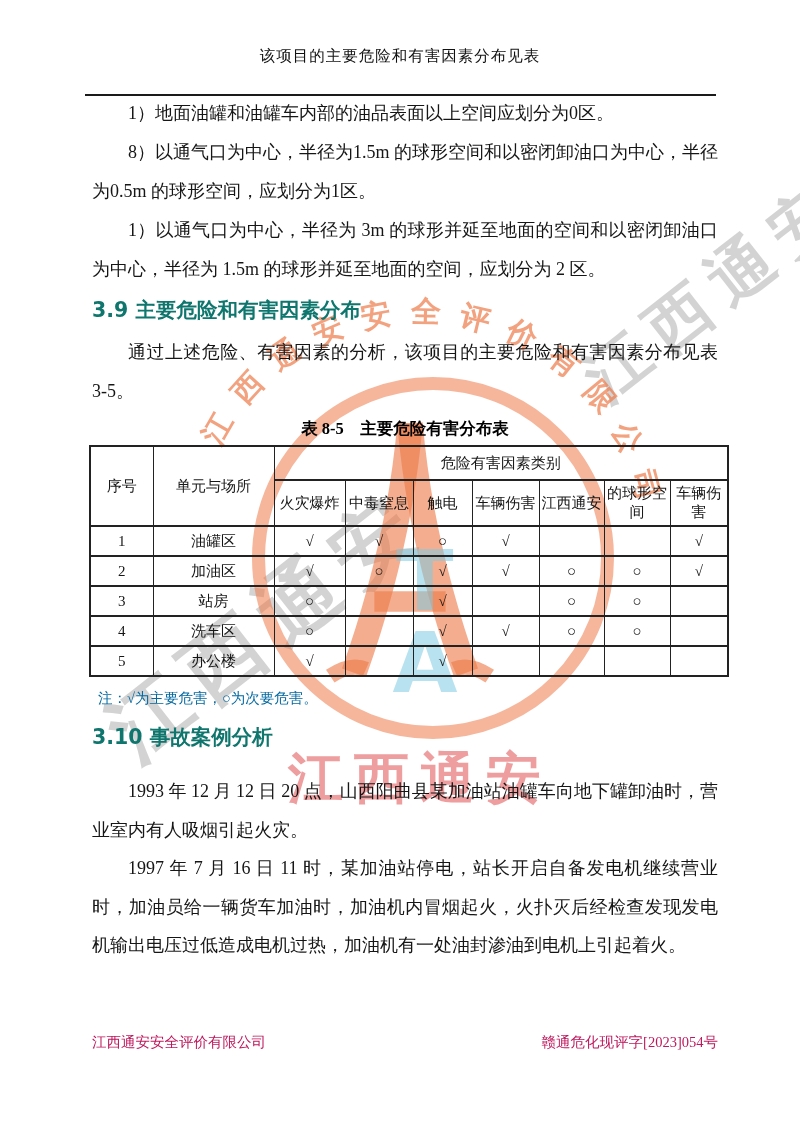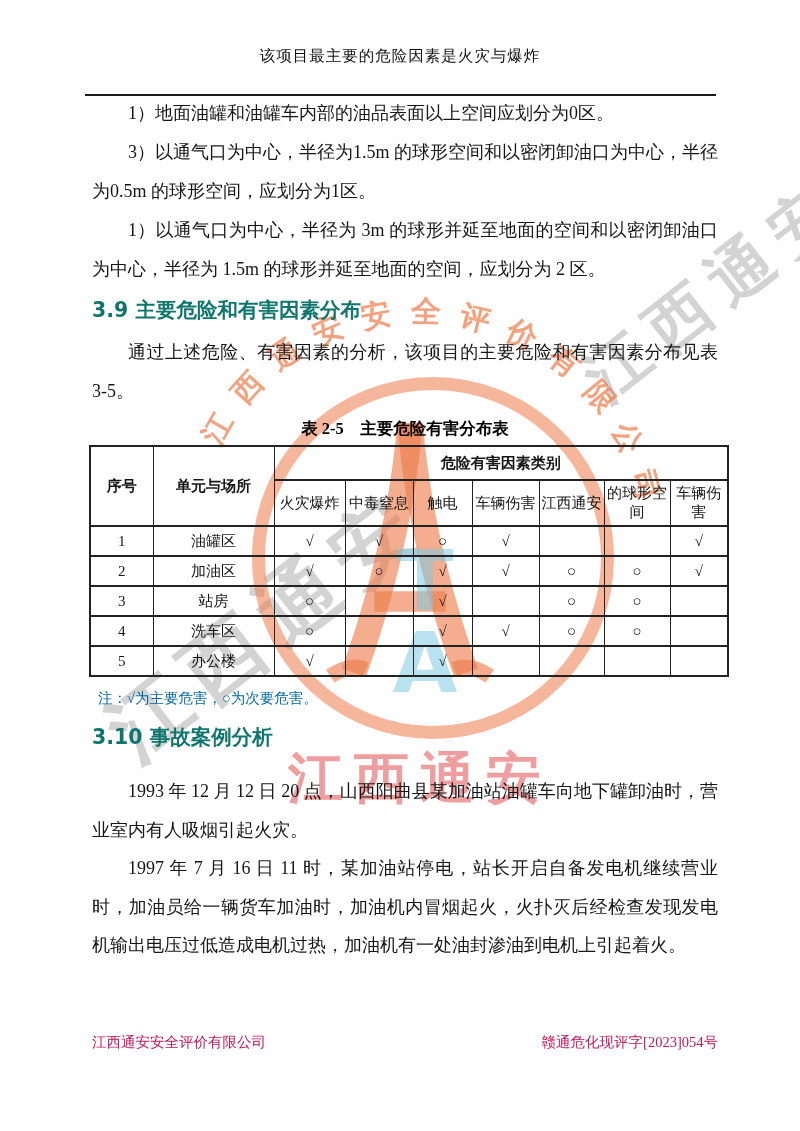--- a/index.html
+++ b/index.html
@@ -72,21 +72,21 @@
     border-collapse:collapse;table-layout:fixed;
     width:638px;margin-left:-3px;
     font-size:15px;color:#161616;
   }
   table.hazard{border:2px solid #222;}
   table.hazard td,table.hazard th{
     border:1px solid #222;border-top-width:2px;border-bottom-width:2px;
     text-align:center;vertical-align:middle;
     font-weight:400;padding:0;background:transparent;
   }
-  tr.hrow1 td{height:32px;font-weight:bold;}
+  tr.hrow1 td{height:32px;}
   tr.hrow2 td{height:44px;}
   .note{margin:11px 0 0 6px;font-size:14.5px;line-height:20px;color:#0369a1;}
   p.body.tight{line-height:38.5px;}
 
   .footer{
     position:absolute;left:92px;top:1033px;width:626px;height:24px;
     font-size:14.5px;color:#be185d;
   }
   .footer .f-left{position:absolute;left:0;top:0;}
   .footer .f-page{position:absolute;left:0;width:100%;text-align:center;top:2px;font-size:15px;}
@@ -126,33 +126,33 @@
       </div>
     <div class="stamp-ta">
       <span>T</span>
       <span>A</span>
     </div>
     <div class="wm-red">江西通安</div>
   </div>
 
   <div class="content-layer">
 
-    <div class="header-title">该项目最主要的危险因素是火灾与爆炸</div>
+    <div class="header-title">该项目的主要危险和有害因素分布见表</div>
     <div class="header-rule"></div>
 
     <div class="flow">
 
       <p class="body">1）地面油罐和油罐车内部的油品表面以上空间应划分为0区。</p>
-      <p class="body">3）以通气口为中心，半径为1.5m 的球形空间和以密闭卸油口为中心，半径为0.5m 的球形空间，应划分为1区。</p>
+      <p class="body">8）以通气口为中心，半径为1.5m 的球形空间和以密闭卸油口为中心，半径为0.5m 的球形空间，应划分为1区。</p>
       <p class="body">1）以通气口为中心，半径为 3m 的球形并延至地面的空间和以密闭卸油口为中心，半径为 1.5m 的球形并延至地面的空间，应划分为 2 区。</p>
 
       <h2 class="sec">3.9 主要危险和有害因素分布</h2>
       <p class="body">通过上述危险、有害因素的分析，该项目的主要危险和有害因素分布见表 3-5。</p>
 
-      <div class="tbl-title">表 2-5　主要危险有害分布表</div>
+      <div class="tbl-title">表 8-5　主要危险有害分布表</div>
 
       <table class="hazard">
         <colgroup>
           <col style="width:63px">
             <col style="width:121px">
             <col style="width:71px">
           <col style="width:68px">
             <col style="width:59px">
             <col style="width:67px">
           <col style="width:65px">

